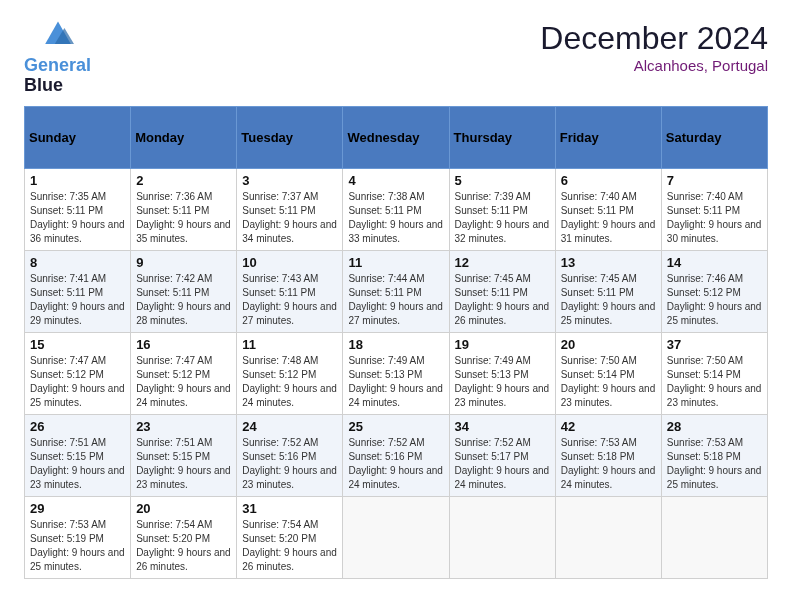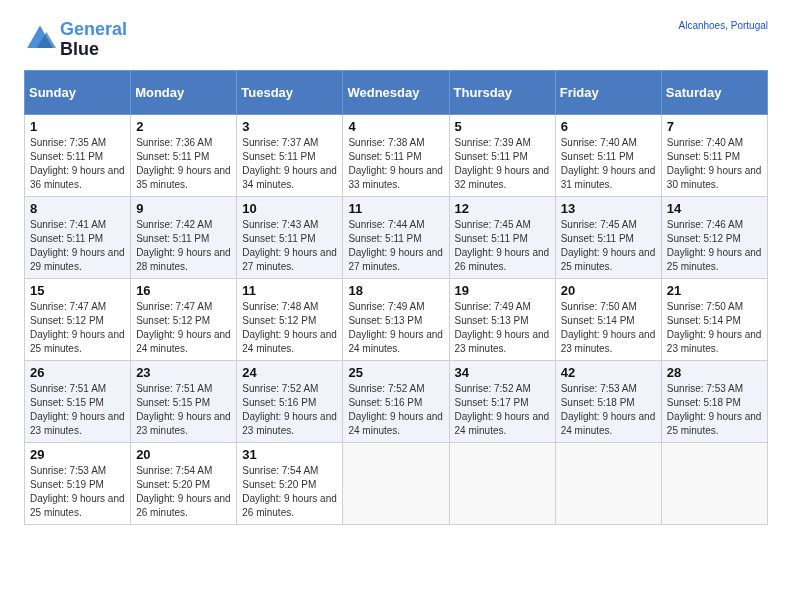--- a/index.html
+++ b/index.html
@@ -13,20 +13,21 @@
     .header-section {
       display: flex;
       justify-content: space-between;
       align-items: flex-start;
       margin-bottom: 10px;
     }
     .logo {
       display: flex;
       align-items: center;
       gap: 4px;
+      flex-direction: column;
     }
     .logo-text {
       font-size: 18px;
       font-weight: bold;
       color: #1a1a2e;
       line-height: 1.1;
     }
     .logo-text span {
       color: #4a90d9;
     }
@@ -36,34 +37,34 @@
     }
     .title-block {
       text-align: right;
     }
     .month-title {
       font-size: 32px;
       font-weight: normal;
       color: #1a1a2e;
     }
     .location {
-      font-size: 10px;
-      color: #1d4ed8;
+      font-size: 15px;
+      color: #701a75;
     }
     table {
       width: 100%;
       border-collapse: collapse;
       table-layout: fixed;
     }
     thead tr th {
       background: #4a7abf;
-      color: #ffffff;
+      color: #000000;
       font-size: 13px;
       font-weight: bold;
-      padding: 14px 4px;
+      padding: 23px 4px;
       text-align: left;
       border: 1px solid #6a98d4;
     }
     tbody tr td {
       vertical-align: top;
       padding: 4px 5px;
       font-size: 9.5px;
       color: #222;
       border: 1px solid #d0d0d0;
       height: 78px;
@@ -95,20 +96,21 @@
   <div class="logo">
     <svg class="logo-icon" viewBox="0 0 40 40">
       <polygon points="20,2 36,30 4,30" fill="#4a90d9"></polygon>
       <polygon points="28,10 40,30 16,30" fill="#2a6aaa" opacity="0.7"></polygon>
     </svg>
     <div class="logo-text">
       <span>General</span><br>Blue
     </div>
   </div>
   <div class="title-block">
+    <div class="month-title">December 2024</div>
     <div class="location">Alcanhoes, Portugal</div>
   </div>
 </div>
 
 <table>
   <thead>
     <tr>
     <th>Sunday</th>
         <th>Monday</th>
         <th>Tuesday</th>
@@ -198,21 +200,21 @@
         </td>
         <td>
           <span class="day-num">19</span>
         <div class="day-info">Sunrise: 7:49 AM<br>Sunset: 5:13 PM<br>Daylight: 9 hours and 23 minutes.</div>
         </td>
         <td>
           <span class="day-num">20</span>
         <div class="day-info">Sunrise: 7:50 AM<br>Sunset: 5:14 PM<br>Daylight: 9 hours and 23 minutes.</div>
         </td>
         <td>
-          <span class="day-num">21</span>
+          <span class="day-num">37</span>
         <div class="day-info">Sunrise: 7:50 AM<br>Sunset: 5:14 PM<br>Daylight: 9 hours and 23 minutes.</div>
         </td>
       </tr>
       <tr>
         <td>
           <span class="day-num">26</span>
         <div class="day-info">Sunrise: 7:51 AM<br>Sunset: 5:15 PM<br>Daylight: 9 hours and 23 minutes.</div>
         </td>
         <td>
           <span class="day-num">23</span>

